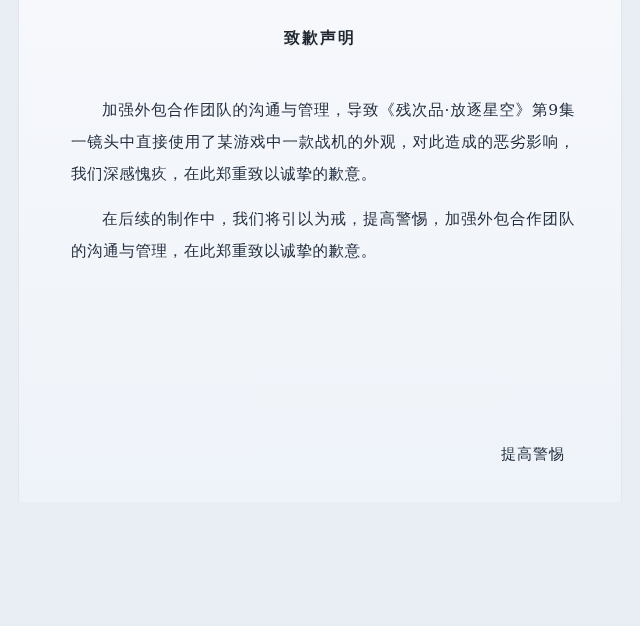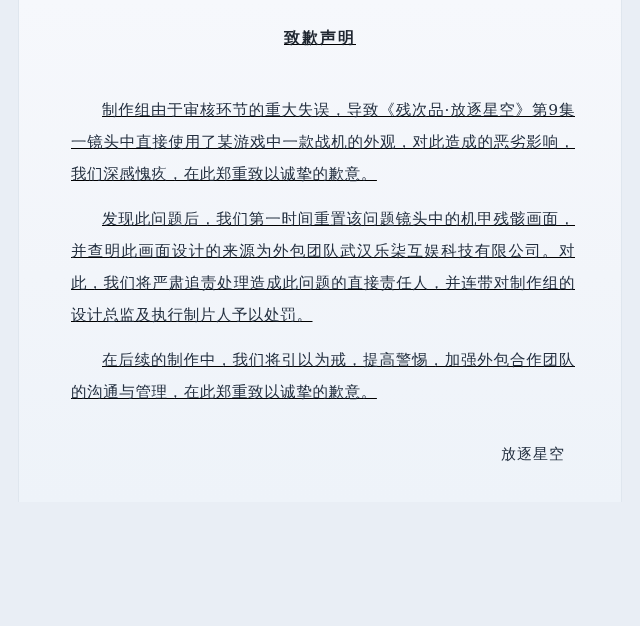--- a/index.html
+++ b/index.html
@@ -17,21 +17,20 @@
     position: absolute;
     left: 18px;
     top: 0;
     width: 604px;
     height: 502px;
     background: #f4f7fb;
     background: linear-gradient(180deg, #f6f8fc 0%, #f2f5fa 55%, #eef3f9 100%);
     box-sizing: border-box;
     border-left: 1px solid #dfe6ee;
     border-right: 1px solid #dfe6ee;
-    text-decoration: underline;
   }
   .doc-title {
     text-align: center;
     font-size: 16px;
     font-weight: bold;
     color: #1f2630;
     letter-spacing: 2px;
     margin-top: 28px;
     margin-bottom: 0;
     font-family: "DejaVu Serif", "Liberation Serif", serif;
@@ -78,20 +77,19 @@
 <body>
 
 <div class="edge-left"></div>
 <div class="edge-right"></div>
 
 <div class="page">
 
   <div class="doc-title">致歉声明</div>
 
   <div class="body-wrap">
-    <p class="para">制作组由于审核环节的重大失误，导致《残次品·放逐星空》第9集一镜头中直接使用了某游戏中一款战机的外观，对此造成的恶劣影响，我们深感愧疚，在此郑重致以诚挚的歉意。</p>
-    <p class="para">发现此问题后，我们第一时间重置该问题镜头中的机甲残骸画面，并查明此画面设计的来源为外包团队武汉乐柒互娱科技有限公司。对此，我们将严肃追责处理造成此问题的直接责任人，并连带对制作组的设计总监及执行制片人予以处罚。</p>
+    <p class="para">加强外包合作团队的沟通与管理，导致《残次品·放逐星空》第9集一镜头中直接使用了某游戏中一款战机的外观，对此造成的恶劣影响，我们深感愧疚，在此郑重致以诚挚的歉意。</p>
     <p class="para">在后续的制作中，我们将引以为戒，提高警惕，加强外包合作团队的沟通与管理，在此郑重致以诚挚的歉意。</p>
   </div>
 
-  <div class="signature">放逐星空</div>
+  <div class="signature">提高警惕</div>
 
 </div>
 
 </body></html>

